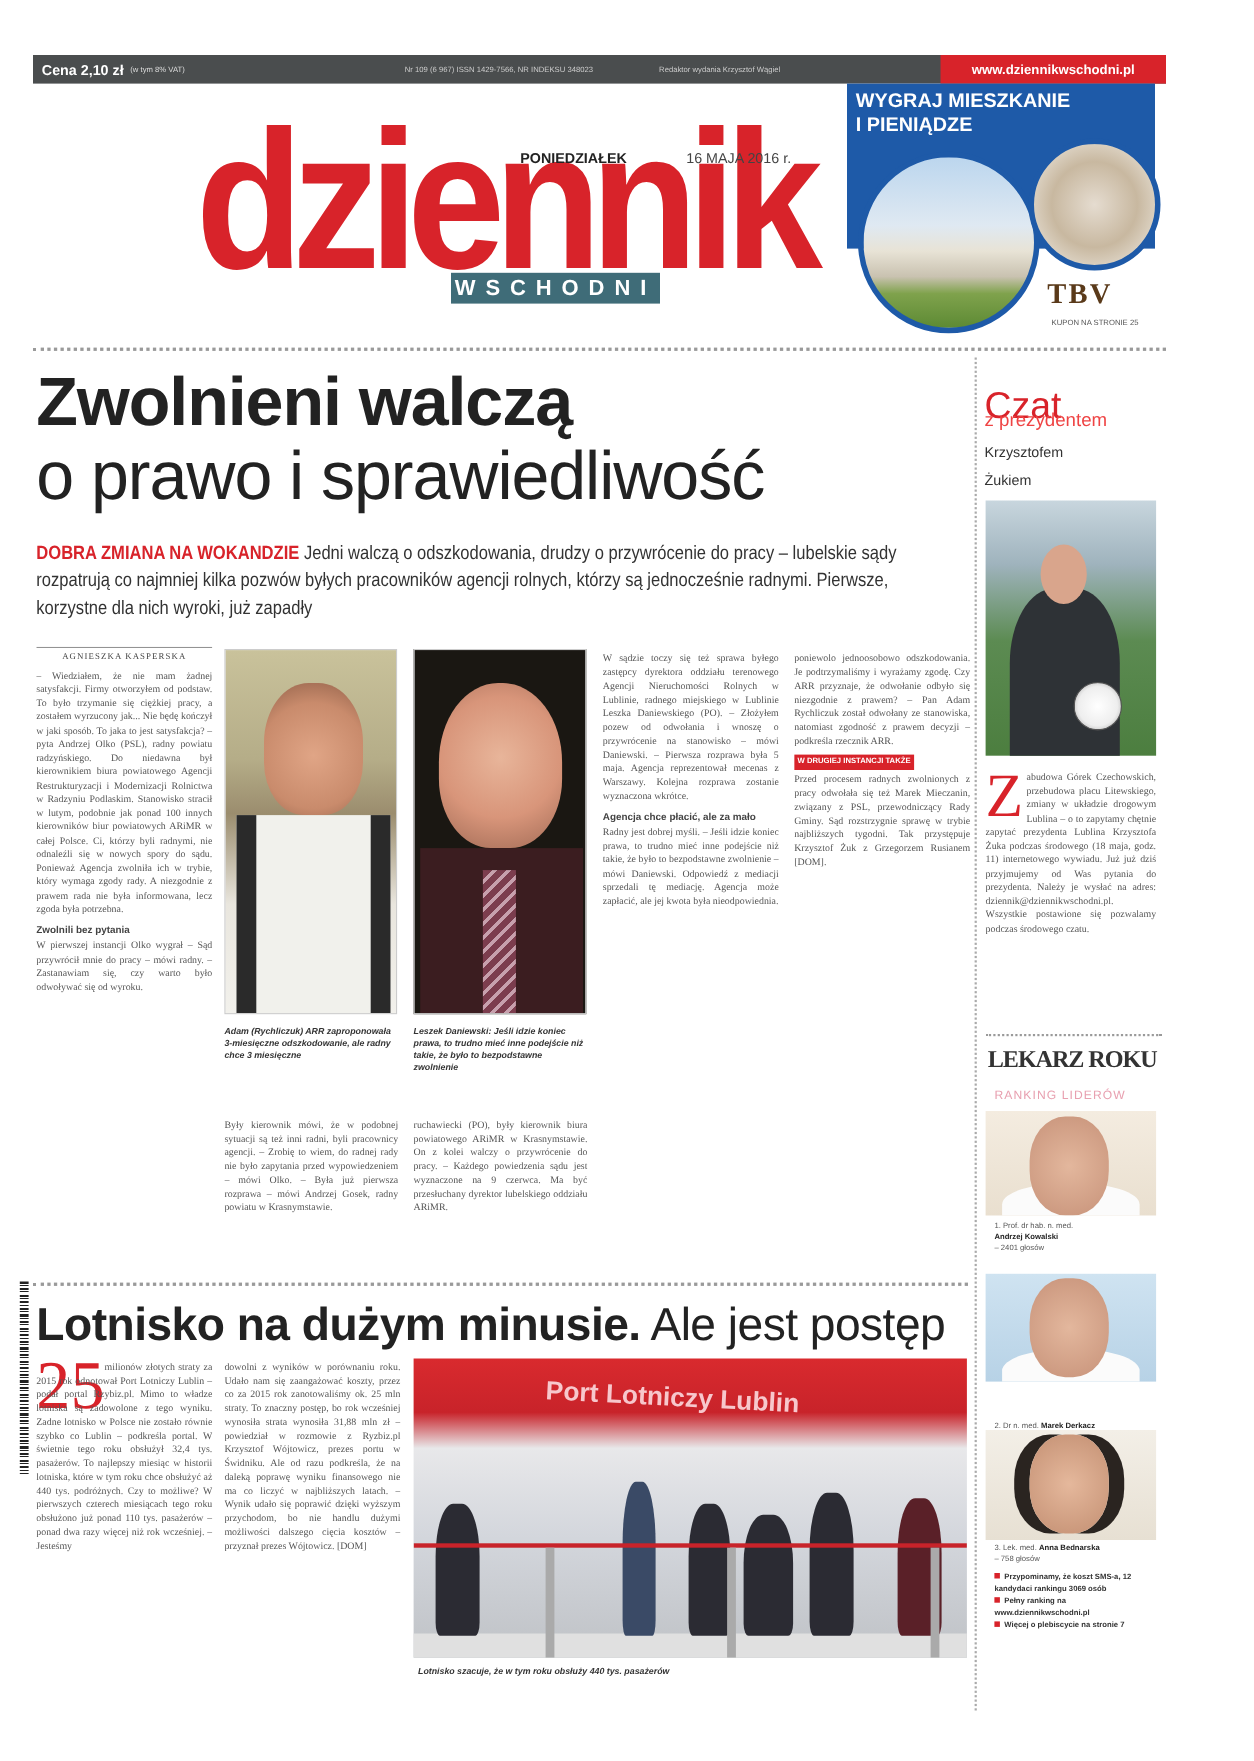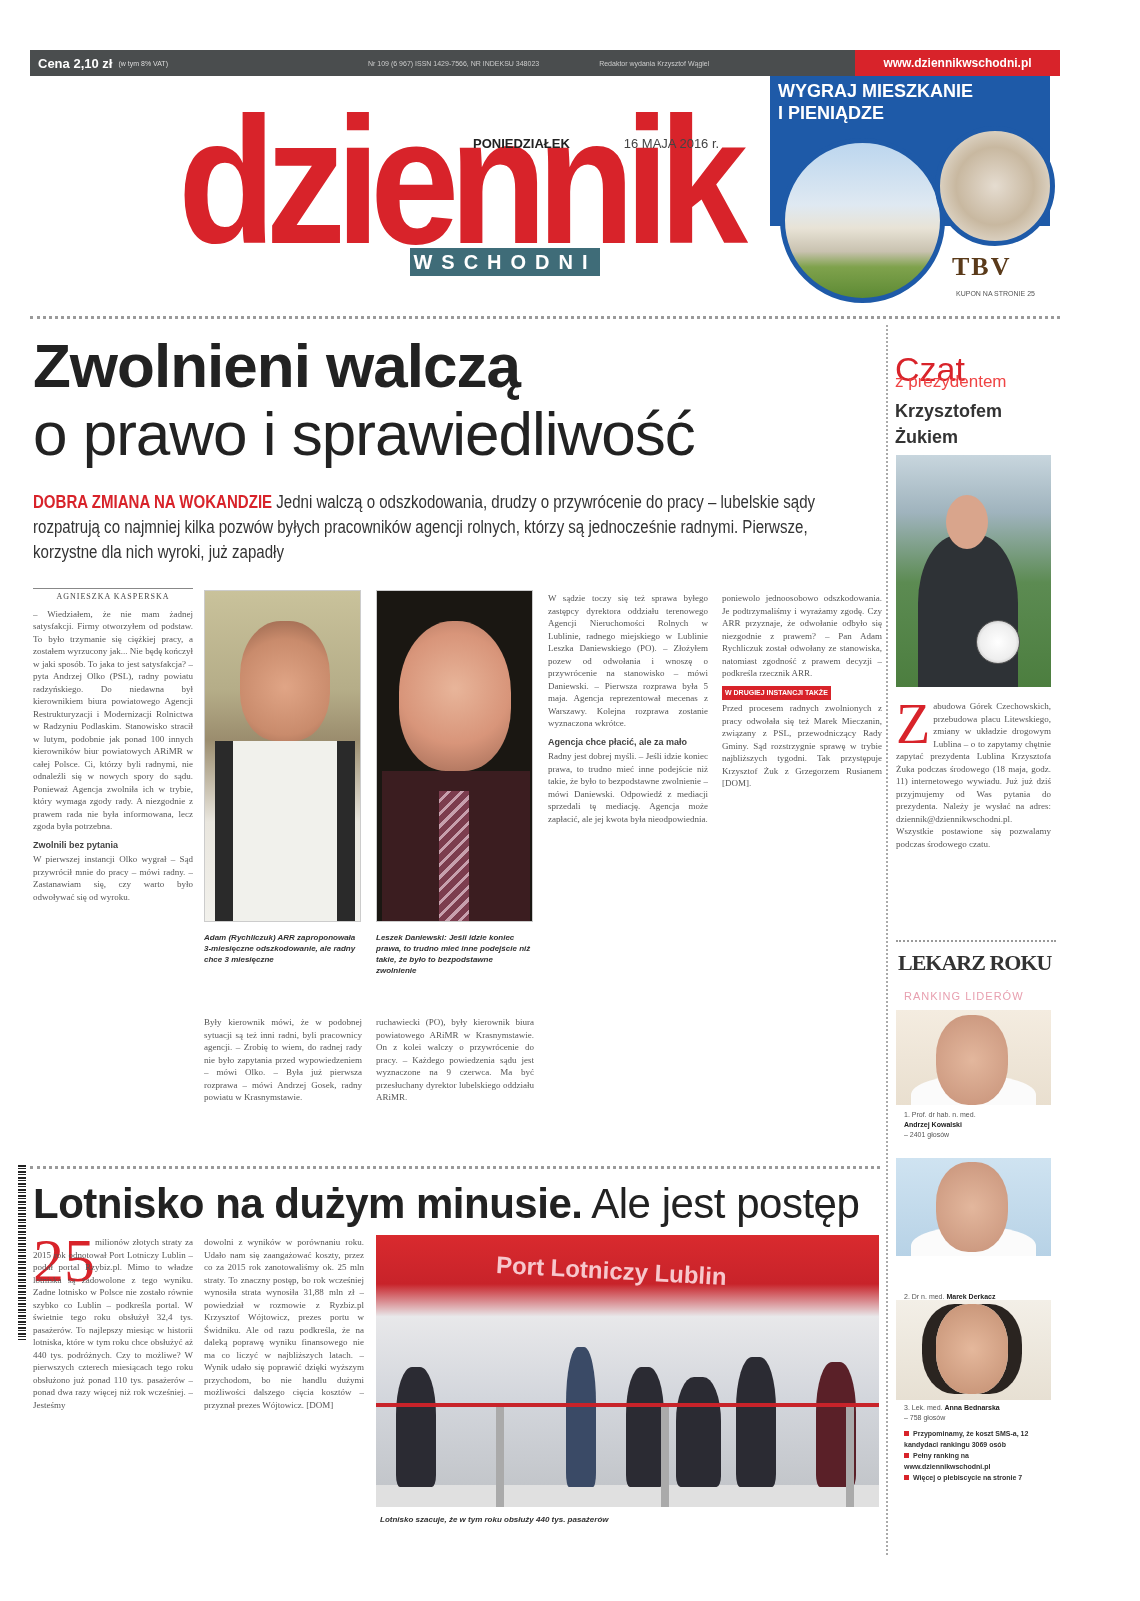--- a/index.html
+++ b/index.html
@@ -52,21 +52,21 @@
   .p2 .face { position: absolute; left: 22px; top: 30px; width: 112px; height: 150px; border-radius: 48% 48% 42% 42%; background: radial-gradient(circle at 50% 45%, #e8b59a 0%, #d8957a 55%, #a06a55 100%); }
   .p2 .shirt { position: absolute; left: 5px; top: 180px; width: 148px; height: 160px; background: #3b1d20; }
   .p2 .tie { position: absolute; left: 62px; top: 200px; width: 30px; height: 130px; background: repeating-linear-gradient(135deg, #7c3d4e 0 6px, #c7a0ad 6px 9px); }
   .caption { font-family: "Liberation Sans", sans-serif; font-weight: bold; font-style: italic; font-size: 8px; line-height: 11px; color: #333; }
 
   .redlabel { background: #d8232a; color: #fff; font-family: "Liberation Sans", sans-serif; font-weight: bold; font-size: 7px; padding: 1px 3px; display: inline-block; margin: 6px 0 2px; }
 
   
   .czat { left: 895px; top: 350px; font-size: 34px; color: #d8232a; }
   .czat-sub { left: 895px; top: 372px; font-size: 17px; color: #ef4444; }
-  .czat-name { left: 895px; top: 398px; font-size: 18px; font-weight: bold; color: #333; line-height: 26px; }
+  .czat-name { left: 895px; top: 398px; font-size: 13px; font-weight: normal; color: #333; line-height: 26px; }
   .mayor { left: 896px; top: 455px; width: 155px; height: 232px; background: linear-gradient(180deg, #c8d6de 0%, #9fb3bd 25%, #5c8b52 55%, #4c7e3f 100%); overflow: hidden; }
   .mayor .body { position: absolute; left: 22px; top: 80px; width: 100px; height: 170px; background: #2e3236; border-radius: 40% 40% 0 0; }
   .mayor .head { position: absolute; left: 50px; top: 40px; width: 42px; height: 54px; border-radius: 50%; background: #d9a58c; }
   .mayor .ball { position: absolute; left: 80px; top: 165px; width: 44px; height: 44px; border-radius: 50%; background: radial-gradient(circle, #fff 0%, #eee 60%, #999 100%); border: 1px solid #555; }
   .sidebar-text { left: 896px; top: 700px; width: 155px; }
   .dropcap { float: left; font-size: 56px; line-height: 48px; color: #d8232a; font-family: "Liberation Serif", serif; margin-right: 3px; }
 
   .lekarz { left: 898px; top: 950px; font-family: "Liberation Serif", serif; font-style: italic; font-size: 22px; color: #333; }
   .lekarz b { font-style: normal; letter-spacing: -1px; }
   .ranking { left: 904px; top: 990px; font-size: 11px; color: #e8a0b0; letter-spacing: 1px; }

